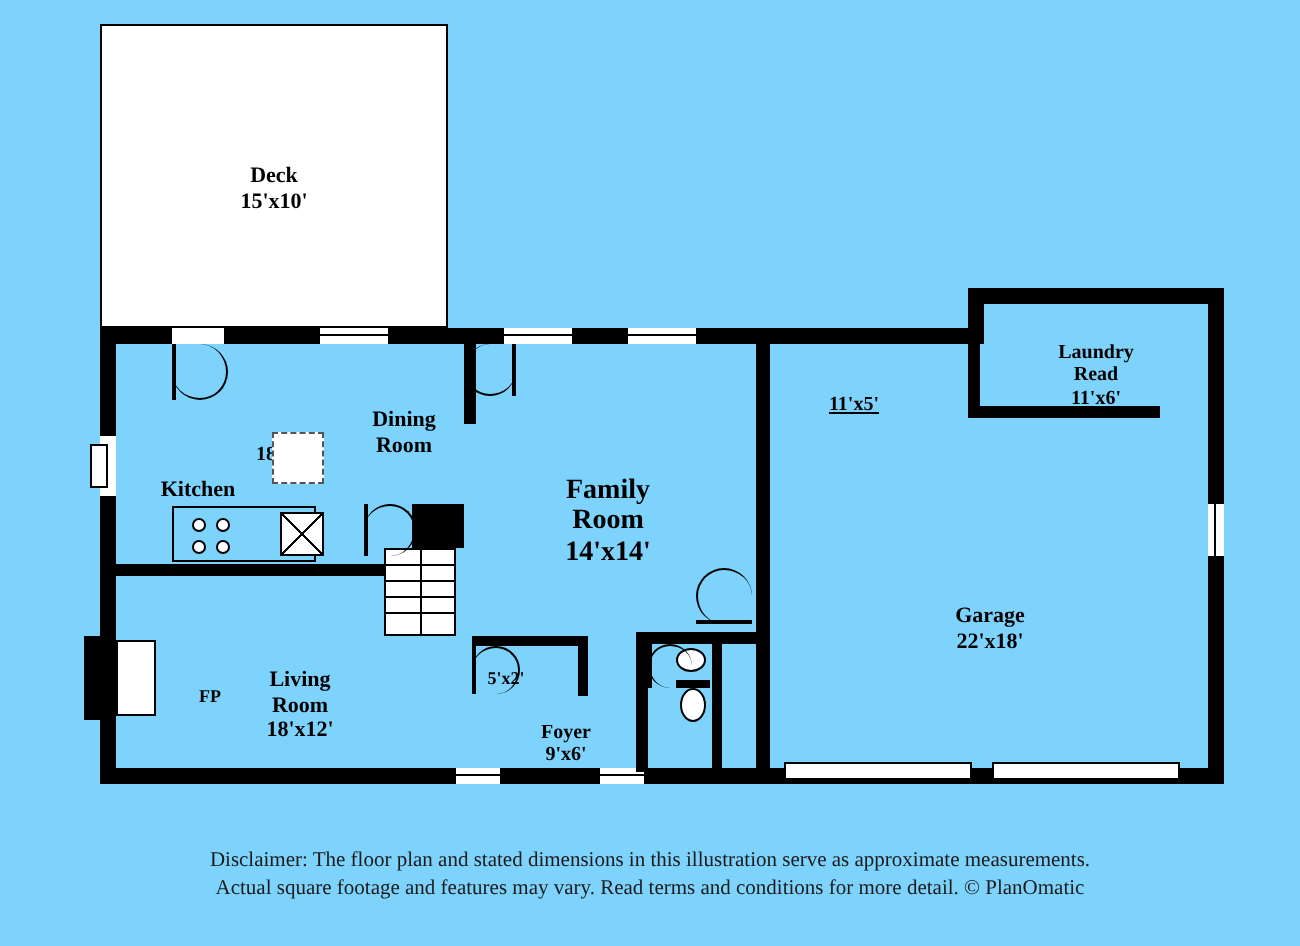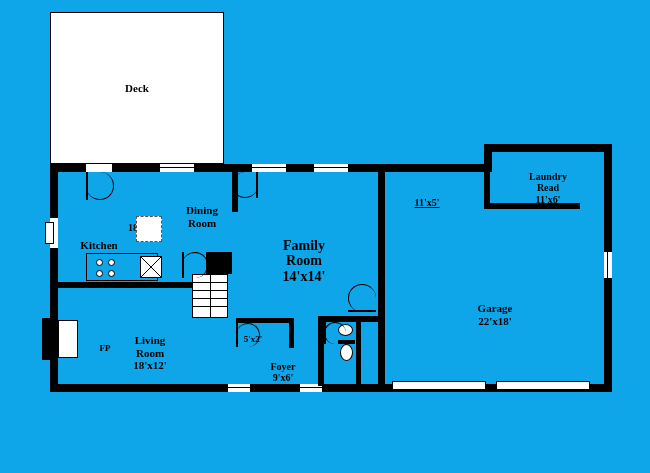--- a/index.html
+++ b/index.html
@@ -11,21 +11,21 @@
     width: 650px;
     height: 473px;
     font-family: "Liberation Serif", serif;
     color: #000000;
     overflow: hidden;
   }
   #page {
     position: relative;
     width: 650px;
     height: 473px;
-    background: #0ea5e9;
+    background: #7dd3fc;
   }
   .plan {
     position: absolute;
     left: 0;
     top: 0;
     width: 650px;
     height: 473px;
   }
   
   .wall {
@@ -128,20 +128,21 @@
 </style>
 </head>
 <body>
 
 <div id="page">
   <div class="plan">
 
     <div class="box-outline" style="left:50px; top:12px; width:174px; height:152px;"></div>
     <div class="label lbl-deck" style="left:87px; top:70px; width:100px;">
       <span>Deck</span>
+      <span class="dim">15'x10'</span>
     </div>
 
     <div class="wall" style="left:50px; top:164px; width:434px; height:8px;"></div>
 
     <div class="wall" style="left:484px; top:144px; width:128px; height:8px;"></div>
 
     <div class="wall" style="left:484px; top:144px; width:8px; height:28px;"></div>
 
     <div class="wall" style="left:604px; top:144px; width:8px; height:248px;"></div>
 
@@ -278,13 +279,17 @@
     <div class="thin" style="left:348px; top:310px; width:28px; height:2px;"></div>
 
     <div class="arc arc-tr" style="left:236px; top:323px; width:24px; height:24px;"></div>
     <div class="thin" style="left:236px; top:323px; width:2px; height:24px;"></div>
 
     <div class="arc arc-tl" style="left:324px; top:322px; width:22px; height:22px;"></div>
     <div class="thin" style="left:324px; top:322px; width:2px; height:22px;"></div>
 
   </div>
 
+  <div id="disclaimer">
+    <div>Disclaimer: The floor plan and stated dimensions in this illustration serve as approximate measurements.</div>
+    <div>Actual square footage and features may vary. Read terms and conditions for more detail. © PlanOmatic</div>
+  </div>
 </div>
 
 </body></html>

